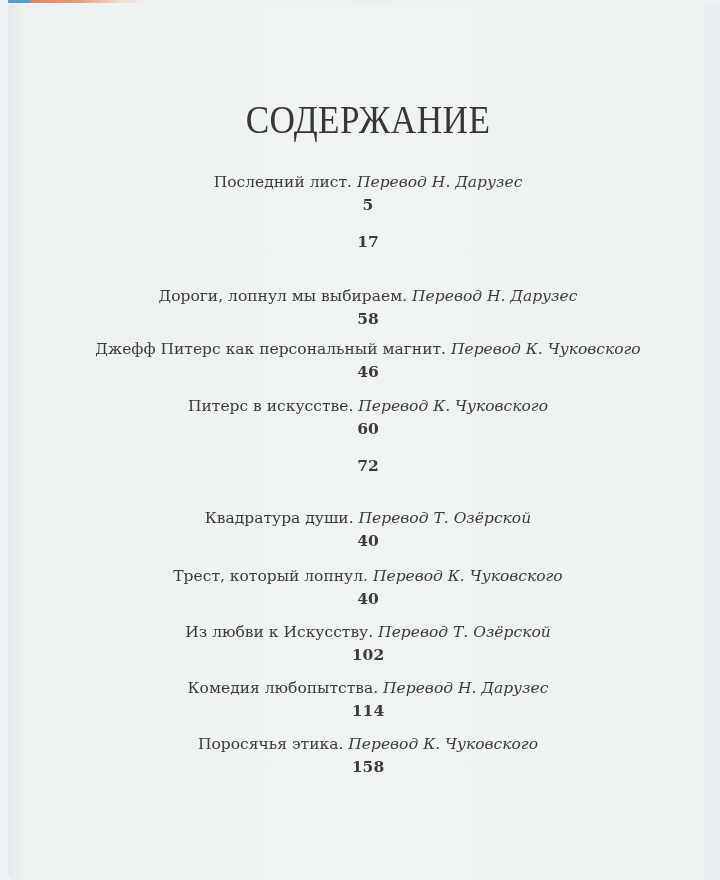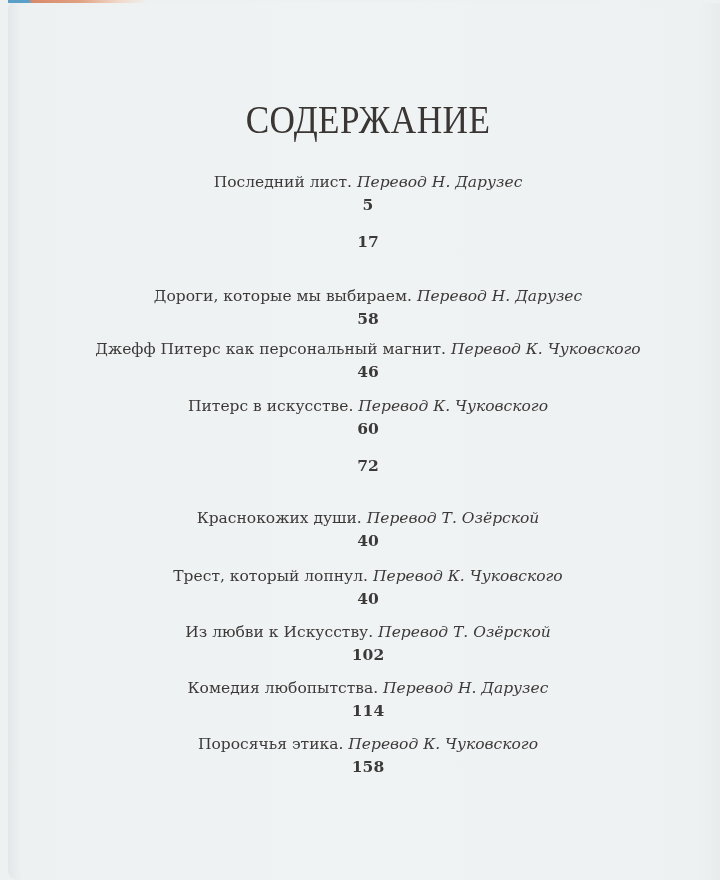--- a/index.html
+++ b/index.html
@@ -49,36 +49,36 @@
 
   <div class="toc">
     <div class="entry" style="top:0px">
       <div class="entry-title"><span>Последний лист.</span> <span class="tr">Перевод Н. Дарузес</span></div>
       <div class="entry-page">5</div>
     </div>
     <div class="entry" style="top:57px">
       <div class="entry-page">17</div>
     </div>
     <div class="entry" style="top:114px">
-      <div class="entry-title"><span>Дороги, которые мы выбираем.</span> <span class="tr">Перевод Н. Дарузес</span></div>
+      <div class="entry-title"><span>Дороги, лопнул мы выбираем.</span> <span class="tr">Перевод Н. Дарузес</span></div>
       <div class="entry-page">58</div>
     </div>
     <div class="entry" style="top:167px">
       <div class="entry-title"><span>Джефф Питерс как персональный магнит.</span> <span class="tr">Перевод К. Чуковского</span></div>
       <div class="entry-page">46</div>
     </div>
     <div class="entry" style="top:224px">
       <div class="entry-title"><span>Питерс в искусстве.</span> <span class="tr">Перевод К. Чуковского</span></div>
       <div class="entry-page">60</div>
     </div>
     <div class="entry" style="top:281px">
       <div class="entry-page">72</div>
     </div>
     <div class="entry" style="top:336px">
-      <div class="entry-title"><span>Краснокожих души.</span> <span class="tr">Перевод Т. Озёрской</span></div>
+      <div class="entry-title"><span>Квадратура души.</span> <span class="tr">Перевод Т. Озёрской</span></div>
       <div class="entry-page">40</div>
     </div>
     <div class="entry" style="top:394px">
       <div class="entry-title"><span>Трест, который лопнул.</span> <span class="tr">Перевод К. Чуковского</span></div>
       <div class="entry-page">40</div>
     </div>
     <div class="entry" style="top:450px">
       <div class="entry-title"><span>Из любви к Искусству.</span> <span class="tr">Перевод Т. Озёрской</span></div>
       <div class="entry-page">102</div>
     </div>

